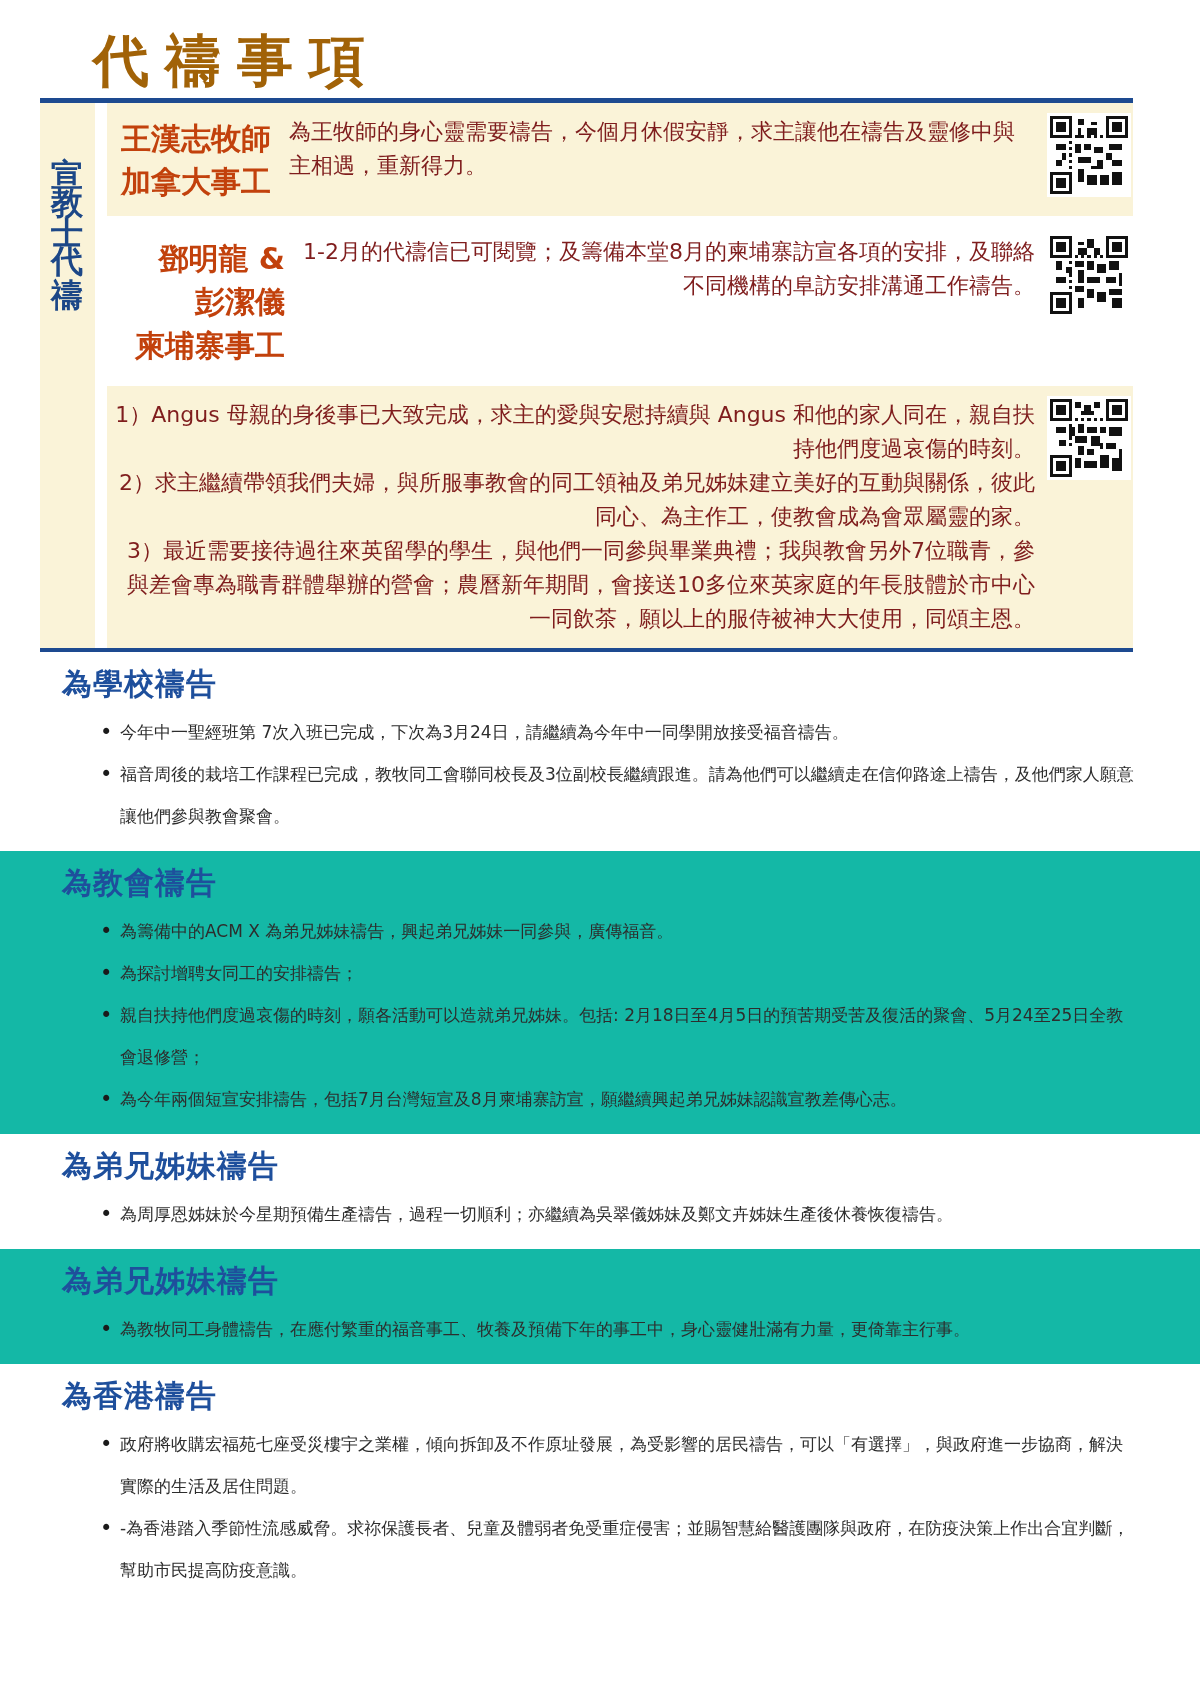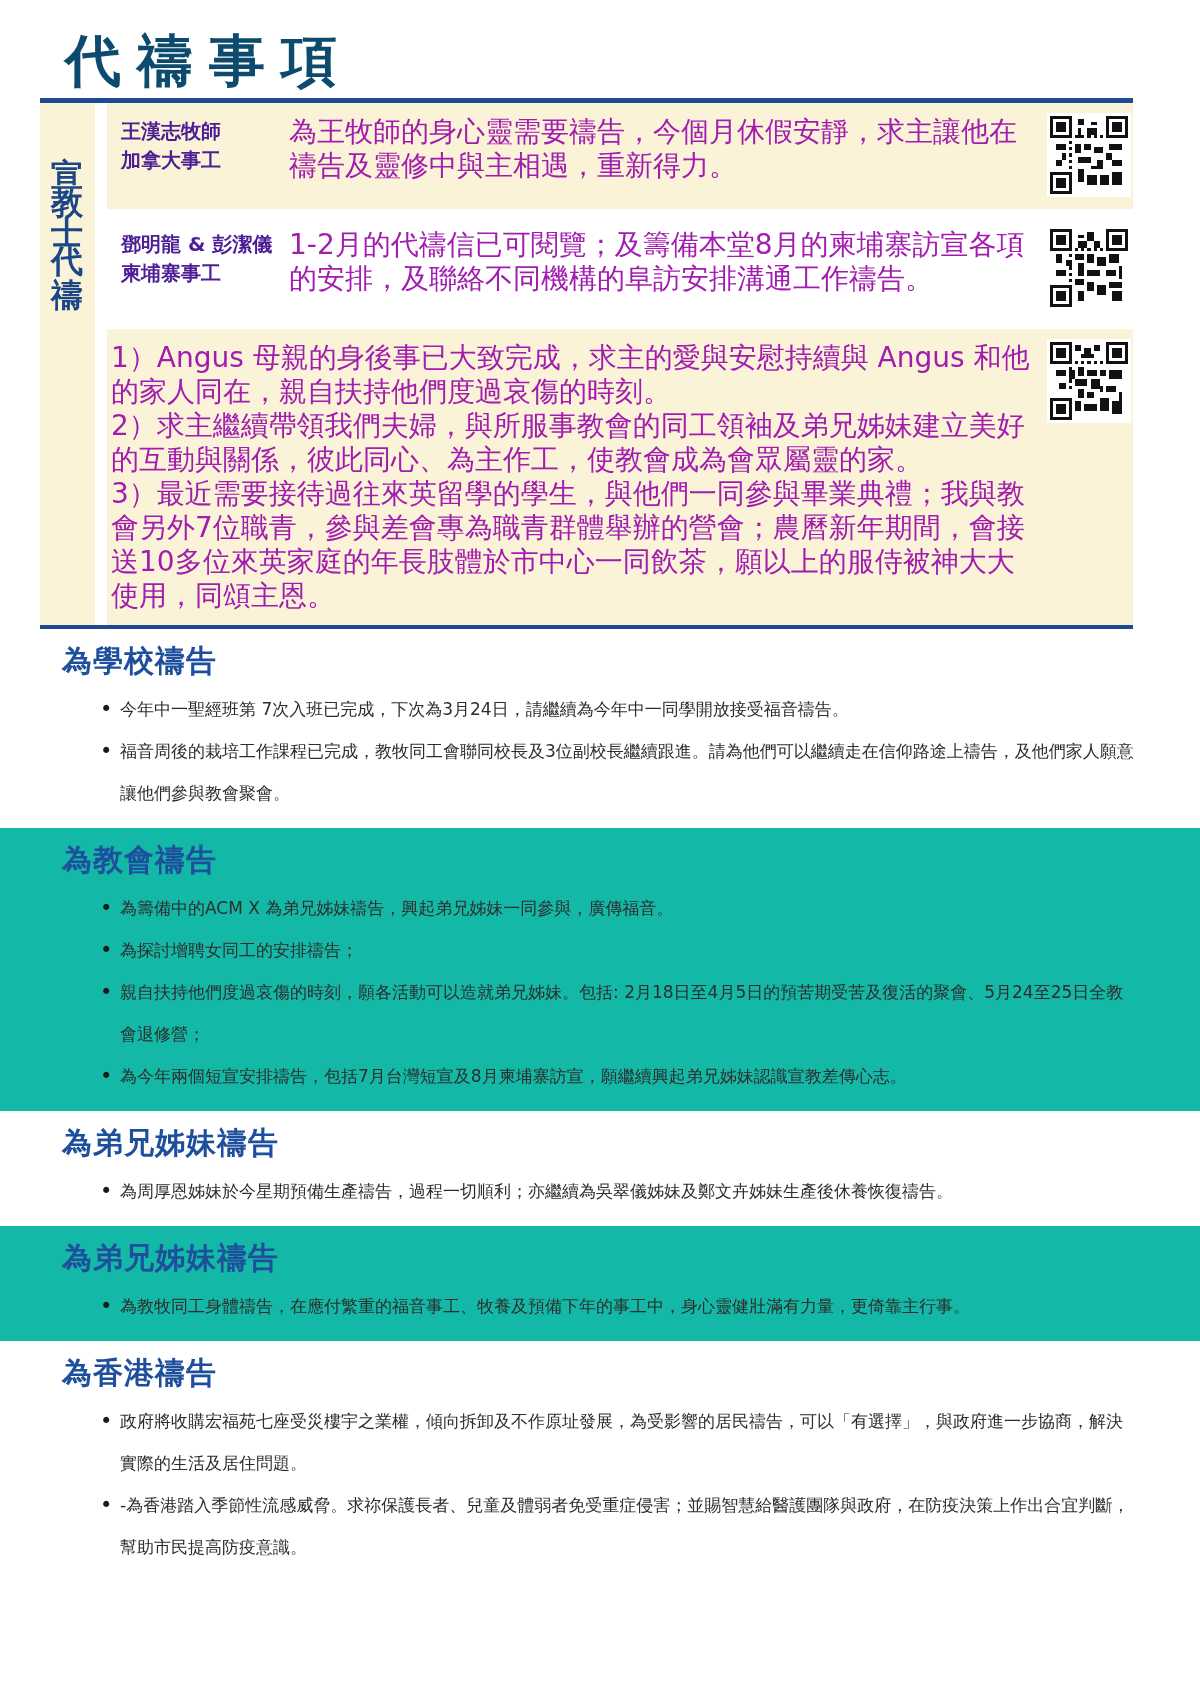--- a/index.html
+++ b/index.html
@@ -7,22 +7,22 @@
     width:1200px;height:1697px;
     background:#ffffff;
     font-family:"DejaVu Sans","Liberation Sans",sans-serif;
     color:#2d2d2d;
     overflow:hidden;
     box-sizing:border-box;
   }
   
   .header{padding:30px 65px 0 65px;}
   .page-title{
-    font-size:56px;font-weight:bold;color:#0c4a6e;
-    letter-spacing:16px;line-height:1.1;
+    font-size:56px;font-weight:bold;color:#a16207;
+    letter-spacing:16px;line-height:1.1;margin-left:28px;
   }
   .title-rule{
     margin:6px 0 0 40px;width:1093px;height:5px;background:#1d4a90;
   }
   
   .mtable{
     margin-left:40px;width:1093px;display:flex;align-items:stretch;
   }
   .mside{
     width:55px;background:#faf3d8;flex:0 0 55px;
@@ -31,28 +31,28 @@
   }
   .mside-label{
     writing-mode:vertical-rl;text-orientation:upright;
     font-size:32px;font-weight:bold;color:#1c4787;letter-spacing:30px;
   }
   .mgap{width:12px;flex:0 0 12px;background:#ffffff;}
   .mrows{flex:1;display:flex;flex-direction:column;}
   .mrow{display:flex;padding:10px 0 12px 0;}
   .mrow.cream{background:#faf3d8;}
   .mrow.white{background:#ffffff;}
-  .mrow + .mrow{margin-top:7px;}
+  .mrow + .mrow{margin-top:7px;text-align:right;}
   .mname{
     flex:0 0 178px;padding:4px 0 0 14px;box-sizing:border-box;
-    font-size:20px;font-weight:bold;color:#4c1d95;line-height:1.45;
+    font-size:30px;font-weight:bold;color:#c2410c;line-height:1.45;
   }
   .mcontent{
-    flex:1;padding:2px 6px 0 4px;font-size:28px;line-height:34px;
-    white-space:pre-line;color:#a21caf;
+    flex:1;padding:2px 6px 0 4px;font-size:22px;line-height:34px;
+    white-space:pre-line;color:#7f1d1d;
   }
   .mqr{
     flex:0 0 92px;display:flex;justify-content:flex-end;
     padding-right:2px;box-sizing:border-box;
   }
   .qr-card{
     width:84px;height:84px;background:#ffffff;padding:3px;
     box-sizing:border-box;
   }
   .qr-card svg{width:78px;height:78px;display:block;}

